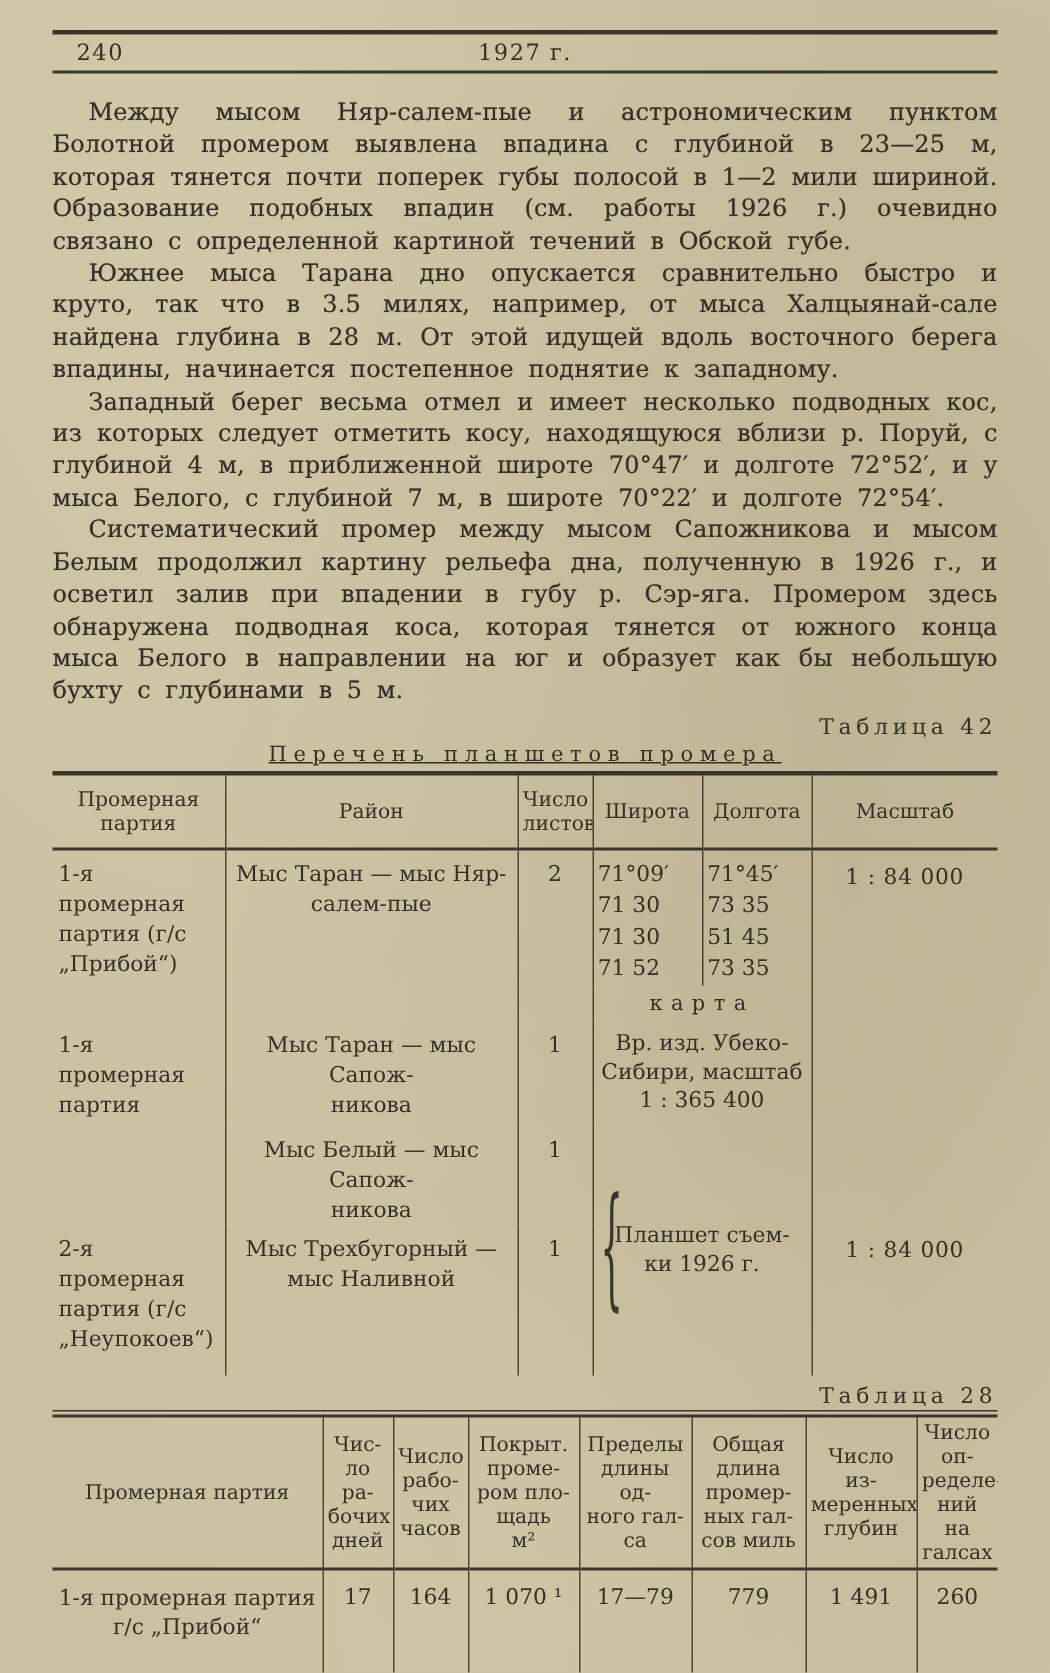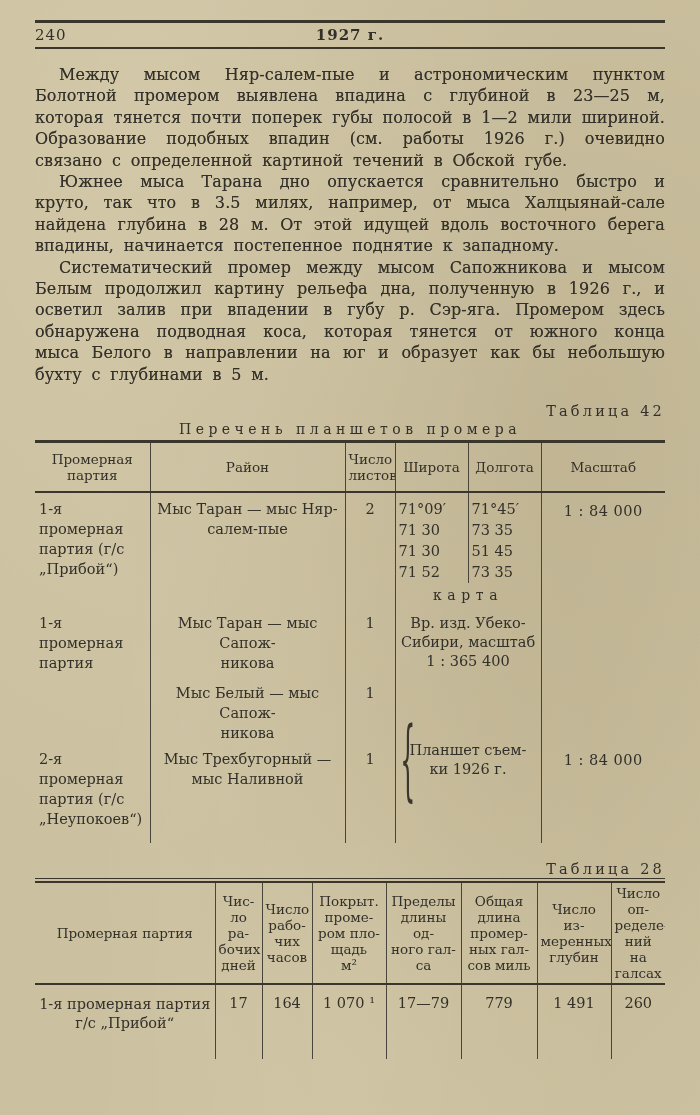--- a/index.html
+++ b/index.html
@@ -10,29 +10,29 @@
         background:
           radial-gradient(ellipse at 20% 10%, rgba(255,250,225,.14), transparent 55%),
           radial-gradient(ellipse at 85% 35%, rgba(120,105,70,.10), transparent 60%),
           radial-gradient(ellipse at 50% 90%, rgba(255,248,220,.10), transparent 55%),
           radial-gradient(ellipse at 70% 65%, rgba(110,95,60,.08), transparent 50%),
           #cbc09f;
         padding:0 35px;box-sizing:border-box;}
   
   .pagehead{margin-top:20px;border-top:3px solid #3a362c;border-bottom:2px solid #3a362c;
             display:flex;align-items:center;position:relative;height:24px;font-size:15px;}
-  .pagenum{position:absolute;left:0;letter-spacing:1px;}
-  .pageyear{margin:0 auto;letter-spacing:1px;font-weight:bold;}
+  .pagenum{position:absolute;left:16px;letter-spacing:1px;}
+  .pageyear{margin:0 auto;letter-spacing:1px;}
   
   .bodytext{margin-top:15px;font-size:16px;line-height:21.4px;text-align:justify;
             word-spacing:4.5px;letter-spacing:.1px;}
   .bodytext p{margin:0;text-indent:24px;text-shadow:0 0 .5px rgba(45,40,28,.55);}
   
-  .tbl-label{text-align:right;font-size:14.5px;letter-spacing:.22em;margin-top:18px;}
-  .tbl-title{text-align:center;font-size:14px;letter-spacing:.32em;margin-top:2px;margin-bottom:3px;}
+  .tbl-label{text-align:right;font-size:14.5px;letter-spacing:.22em;margin-top:6px;}
+  .tbl-title{text-align:center;font-size:14px;letter-spacing:.32em;margin-top:2px;margin-bottom:3px;text-decoration:underline;}
   
   table{border-collapse:collapse;width:630px;table-layout:fixed;color:#33302a;}
   .t42{border-top:3px solid #3a362c;}
   .t43wrap{border-top:1.5px solid #3a362c;padding-top:2px;margin-top:1px;}
   .t43{border-top:2.5px solid #3a362c;}
   th,td{padding:0 3px;vertical-align:middle;font-weight:normal;
         white-space:pre-line;overflow:hidden;}
   th{border-bottom:2.5px solid #3a362c;text-align:center;font-size:13.5px;line-height:16px;}
   td{font-size:14.5px;line-height:20px;}
   .t42 th{height:48px;}
@@ -64,20 +64,21 @@
 <div class="page">
 
   <div class="pagehead">
     <span class="pagenum">240</span>
     <span class="pageyear">1927 г.</span>
   </div>
 
   <div class="bodytext">
     <p>Между мысом Няр-салем-пые и астрономическим пунктом Болотной промером выявлена впадина с глубиной в 23—25 м, которая тянется почти поперек губы полосой в 1—2 мили шириной. Образование подобных впадин (см. работы 1926 г.) очевидно связано с определенной картиной течений в Обской губе.</p>
     <p>Южнее мыса Тарана дно опускается сравнительно быстро и круто, так что в 3.5 милях, например, от мыса Халцыянай-сале найдена глубина в 28 м. От этой идущей вдоль восточного берега впадины, начинается постепенное поднятие к западному.</p>
+    <p>Западный берег весьма отмел и имеет несколько подводных кос, из которых следует отметить косу, находящуюся вблизи р. Поруй, с глубиной 4 м, в приближенной широте 70°47′ и долготе 72°52′, и у мыса Белого, с глубиной 7 м, в широте 70°22′ и долготе 72°54′.</p>
     <p>Систематический промер между мысом Сапожникова и мысом Белым продолжил картину рельефа дна, полученную в 1926 г., и осветил залив при впадении в губу р. Сэр-яга. Промером здесь обнаружена подводная коса, которая тянется от южного конца мыса Белого в направлении на юг и образует как бы небольшую бухту с глубинами в 5 м.</p>
   </div>
 
   <div class="tbl-label">Таблица 42</div>
   <div class="tbl-title">Перечень планшетов промера</div>
 
   <table class="t42">
     <colgroup>
       <col style="width:115px">
         <col style="width:195px">

